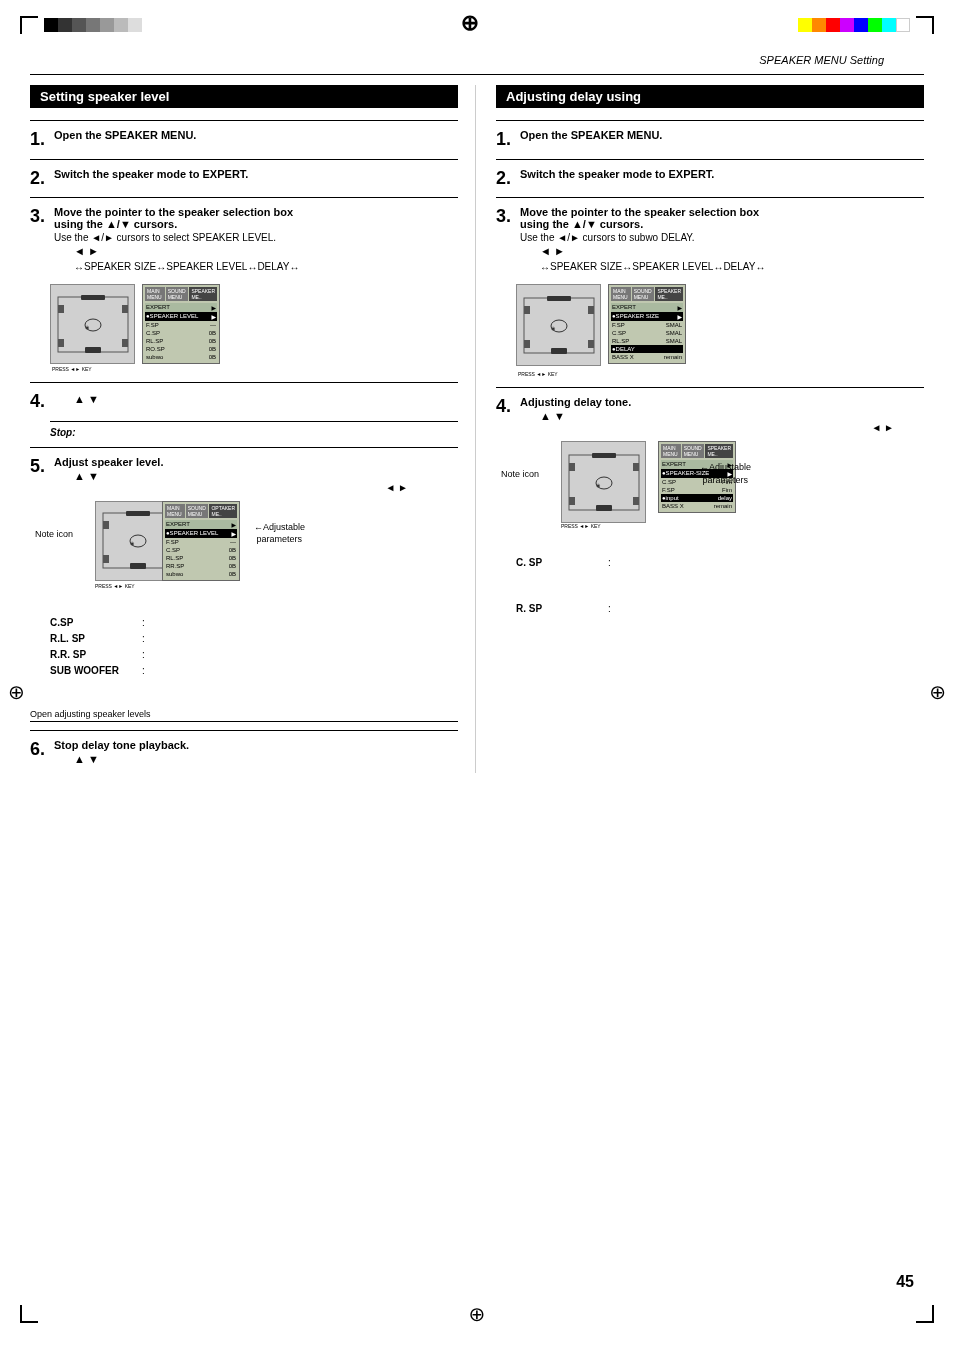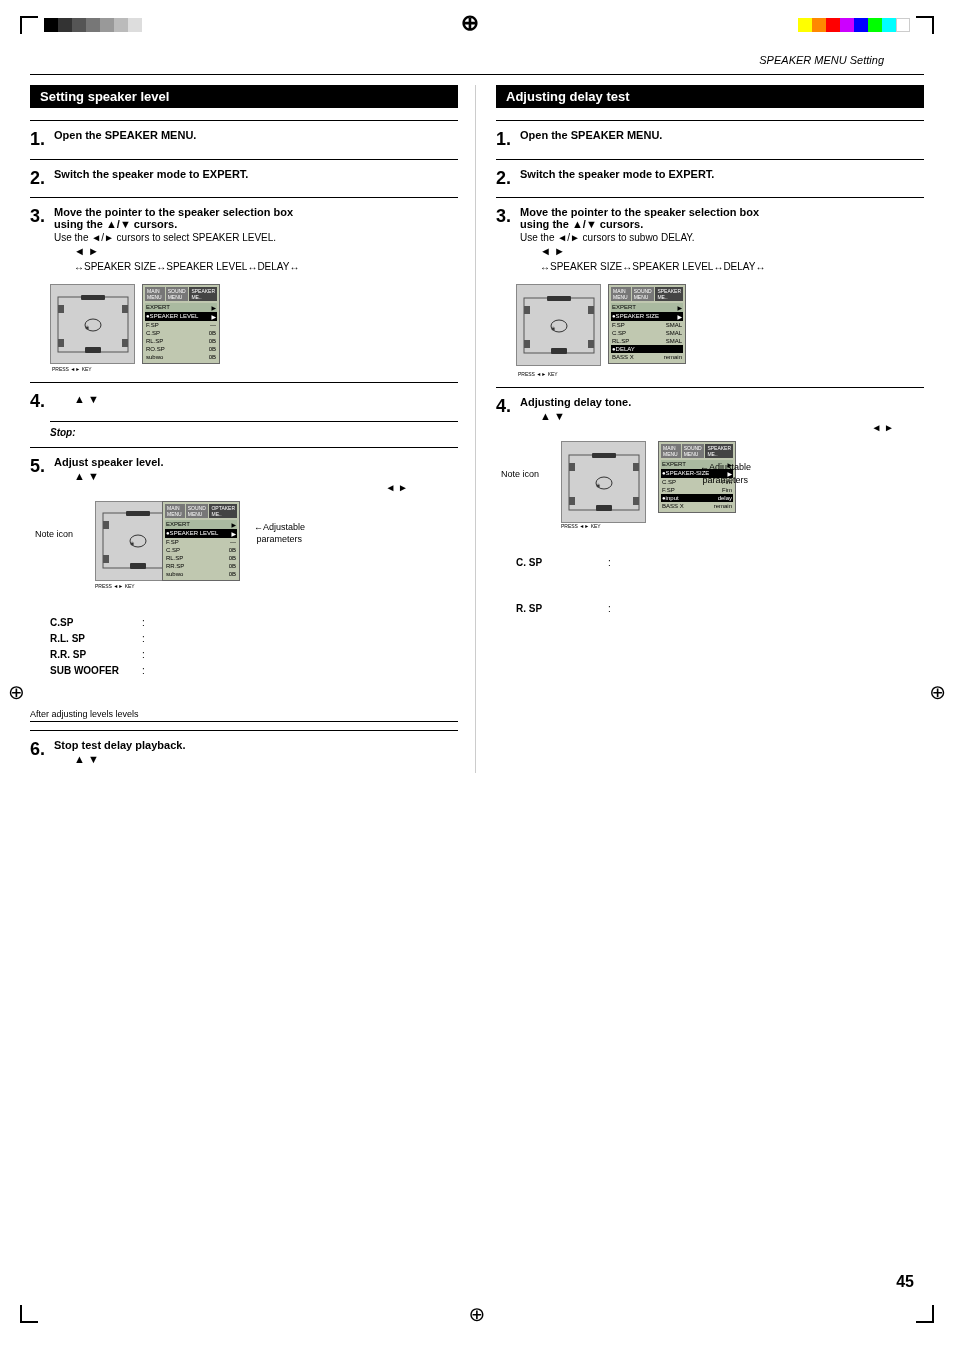--- a/index.html
+++ b/index.html
@@ -372,34 +372,34 @@
         <span class="sp-name bold">R.R. SP</span>
         <span class="sp-colon">:</span>
       </div>
       <div class="sp-row">
         <span class="sp-name bold">SUB WOOFER</span>
         <span class="sp-colon">:</span>
       </div>
     </div>
 
     <div style="margin-top: 30px;">
-      <div class="after-adjusting">After adjusting levels levels</div>
+      <div class="after-adjusting">Open adjusting speaker levels</div>
       <hr class="step-divider">
       <div class="step">
         <div class="step-num">6.</div>
         <div class="step-content">
-          <div class="step-title bold">Stop test delay playback.</div>
+          <div class="step-title bold">Stop delay tone playback.</div>
           <div class="step-arrows">▲ ▼</div>
         </div>
       </div>
     </div>
   </div>
 
   <div class="right-column">
-    <div class="section-header">Adjusting delay test</div>
+    <div class="section-header">Adjusting delay using</div>
 
     <hr class="step-divider">
     <div class="step">
       <div class="step-num">1.</div>
       <div class="step-content">
         <div class="step-title bold">Open the SPEAKER MENU.</div>
       </div>
     </div>
 
     <hr class="step-divider">

